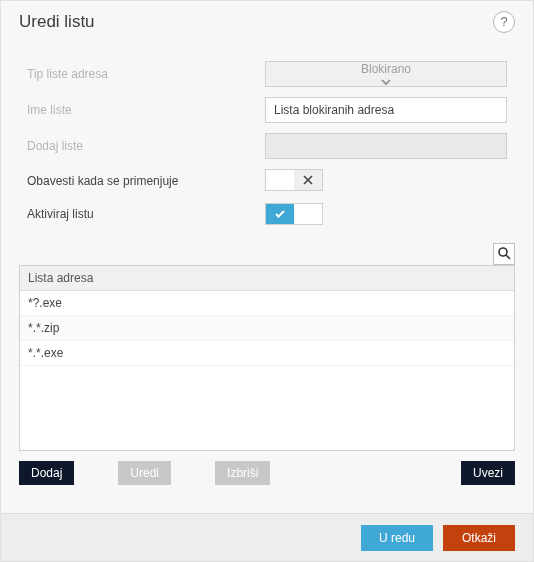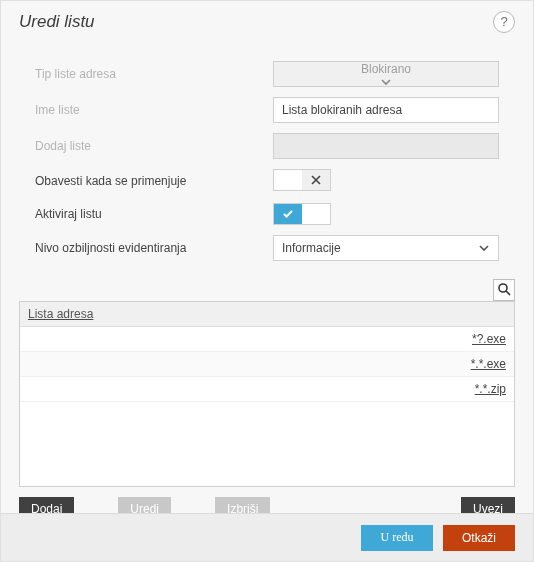--- a/index.html
+++ b/index.html
@@ -15,41 +15,40 @@
   .header {
     display: flex;
     align-items: center;
     justify-content: space-between;
     padding: 10px 18px 18px 18px;
   }
   .title {
     font-size: 17px;
     font-weight: 400;
     color: #3c3c3c;
-    font-style: italic;
   }
   .help-btn {
     width: 22px;
     height: 22px;
     border: 1px solid #b8b8b8;
     border-radius: 50%;
     color: #6e6e6e;
     background: #fff;
     font-size: 13px;
     line-height: 20px;
     text-align: center;
     cursor: pointer;
   }
   .form {
     padding: 0 18px;
   }
   .row {
     display: flex;
     align-items: center;
-    margin: 10px 16px;
+    margin: 10px 8px;
   }
   .row .label {
     flex: 0 0 238px;
     color: #6e6e6e;
     font-size: 12px;
   }
   .row .label.disabled { color: #b5b5b5; }
   .row .label.strong { color: #444; }
   .row .control { flex: 1; }
   .select {
@@ -105,53 +104,51 @@
     display:flex; align-items:center; justify-content:center;
     cursor:pointer;
   }
 
   .grid-wrap {
     margin: 0 18px;
     border: 1px solid #cfcfcf;
     background: #fff;
     height: 186px;
     overflow:hidden;
-    text-decoration:underline;
   }
   .grid-head {
     background: #f0f0f0;
     border-bottom: 1px solid #dcdcdc;
     padding: 5px 8px;
     font-size: 12px;
     color: #555;
   }
   .grid-row {
     padding: 5px 8px;
     font-size: 12px;
     color: #444;
     border-bottom: 1px solid #f0f0f0;
     cursor: pointer;
-    text-align: right;
   }
   .grid-row:nth-child(odd){ background:#fff;}
   .grid-row:nth-child(even){ background:#fafafa;}
 
   .grid-actions {
     display:flex;
     justify-content:space-between;
     padding: 10px 18px;
   }
   .btn-group { display:flex; gap:4px; }
   .btn {
     height: 24px;
     padding: 0 12px;
     border: none;
     font-size: 12px;
     color: #fff;
-    background: #404040;
+    background: #0f172a;
     cursor: pointer;
     display:flex; align-items:center;
   }
   .btn.disabled { background: #c8c8c8; cursor: default; margin-left: 40px; }
 
   .footer {
     position:absolute;
     bottom:0; left:0; right:0;
     background: #ededed;
     border-top:1px solid #dcdcdc;
@@ -164,21 +161,21 @@
   }
   .fbtn {
     height: 26px;
     min-width: 72px;
     border: none;
     font-size: 12px;
     color:#fff;
     padding: 0 16px;
     cursor:pointer;
   }
-  .fbtn.primary { background:#3fa8d6;font-family:Liberation Serif, serif; }
+  .fbtn.primary { background:#3fa8d6; }
   .fbtn.secondary { background:#c2410c; }
 </style>
 </head>
 <body>
 
 <div class="header">
   <div class="title">Uredi listu</div>
   <div class="help-btn">
     <span>?</span>
   </div>
@@ -239,53 +236,40 @@
           <svg width="12" height="12" viewBox="0 0 12 12">
                 <path d="M2 6l2.5 2.5L10 3" fill="none" stroke="#fff" stroke-width="2"></path>
               </svg>
         </span>
           </div>
         <div class="half"></div>
       </div>
     </div>
   </div>
 
-  <div class="row">
-    <div class="label strong">Nivo ozbiljnosti evidentiranja</div>
-    <div class="control">
-      <div class="select">
-        <span>Informacije</span>
-        <span class="chevron">
-          <svg width="12" height="12" viewBox="0 0 12 12">
-              <path d="M2 4l4 4 4-4" fill="none" stroke="#555" stroke-width="1.6"></path>
-            </svg>
-        </span>
-      </div>
-    </div>
-  </div>
 
 </div>
 
 <div class="search-row">
   <div class="search-btn">
     <span>
       <svg width="14" height="14" viewBox="0 0 14 14">
           <circle cx="6" cy="6" r="4" fill="none" stroke="#333" stroke-width="1.6"></circle>
           <line x1="9" y1="9" x2="13" y2="13" stroke="#333" stroke-width="1.6"></line>
         </svg>
     </span>
   </div>
 </div>
 
 <div class="grid-wrap">
   <div class="grid-head">Lista adresa</div>
   <div id="grid-body">
       <div class="grid-row">*?.exe</div>
+      <div class="grid-row">*.*.zip</div>
       <div class="grid-row">*.*.exe</div>
-      <div class="grid-row">*.*.zip</div>
     </div>
 </div>
 
 <div class="grid-actions">
   <div class="btn-group">
     <button class="btn">Dodaj</button>
     <button class="btn disabled">Uredi</button>
     <button class="btn disabled">Izbriši</button>
   </div>
   <div>

